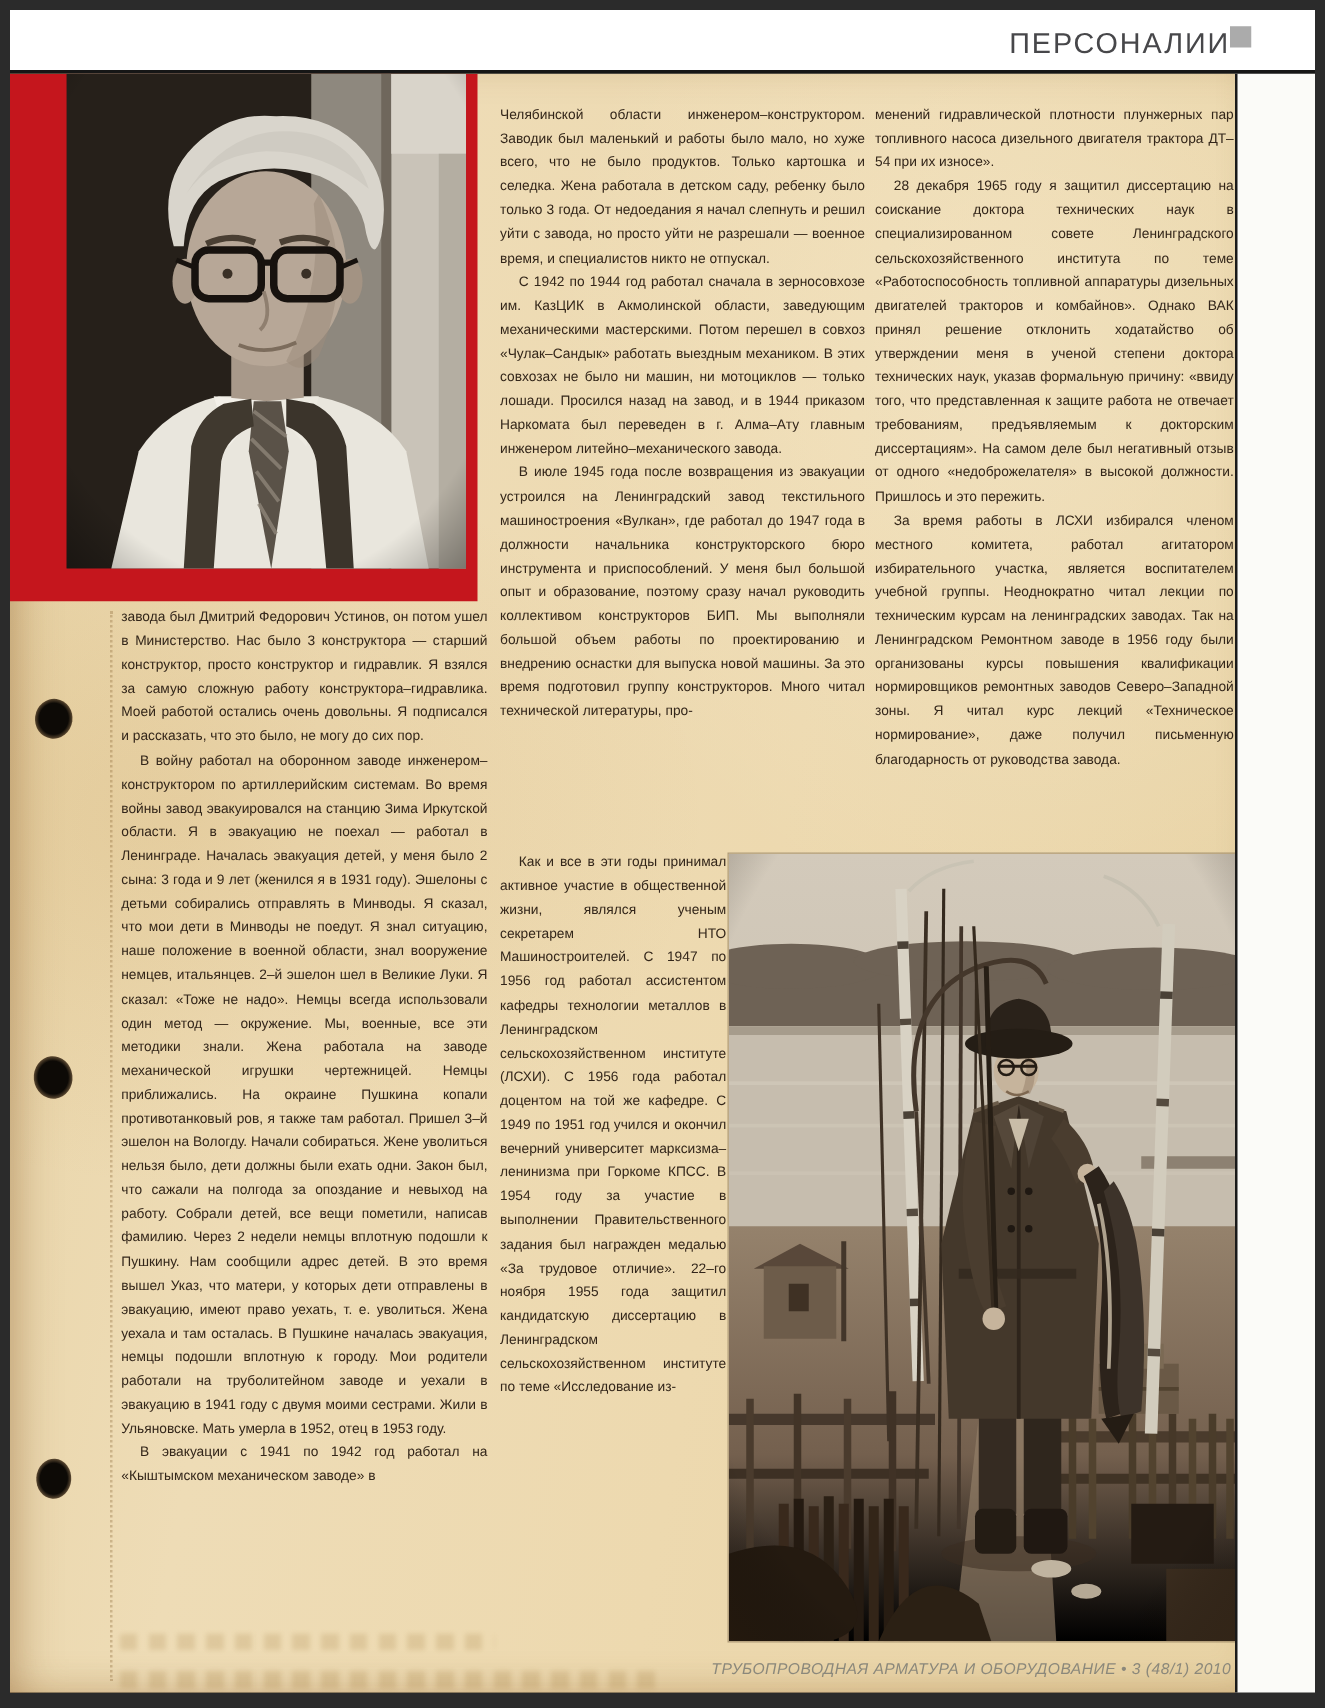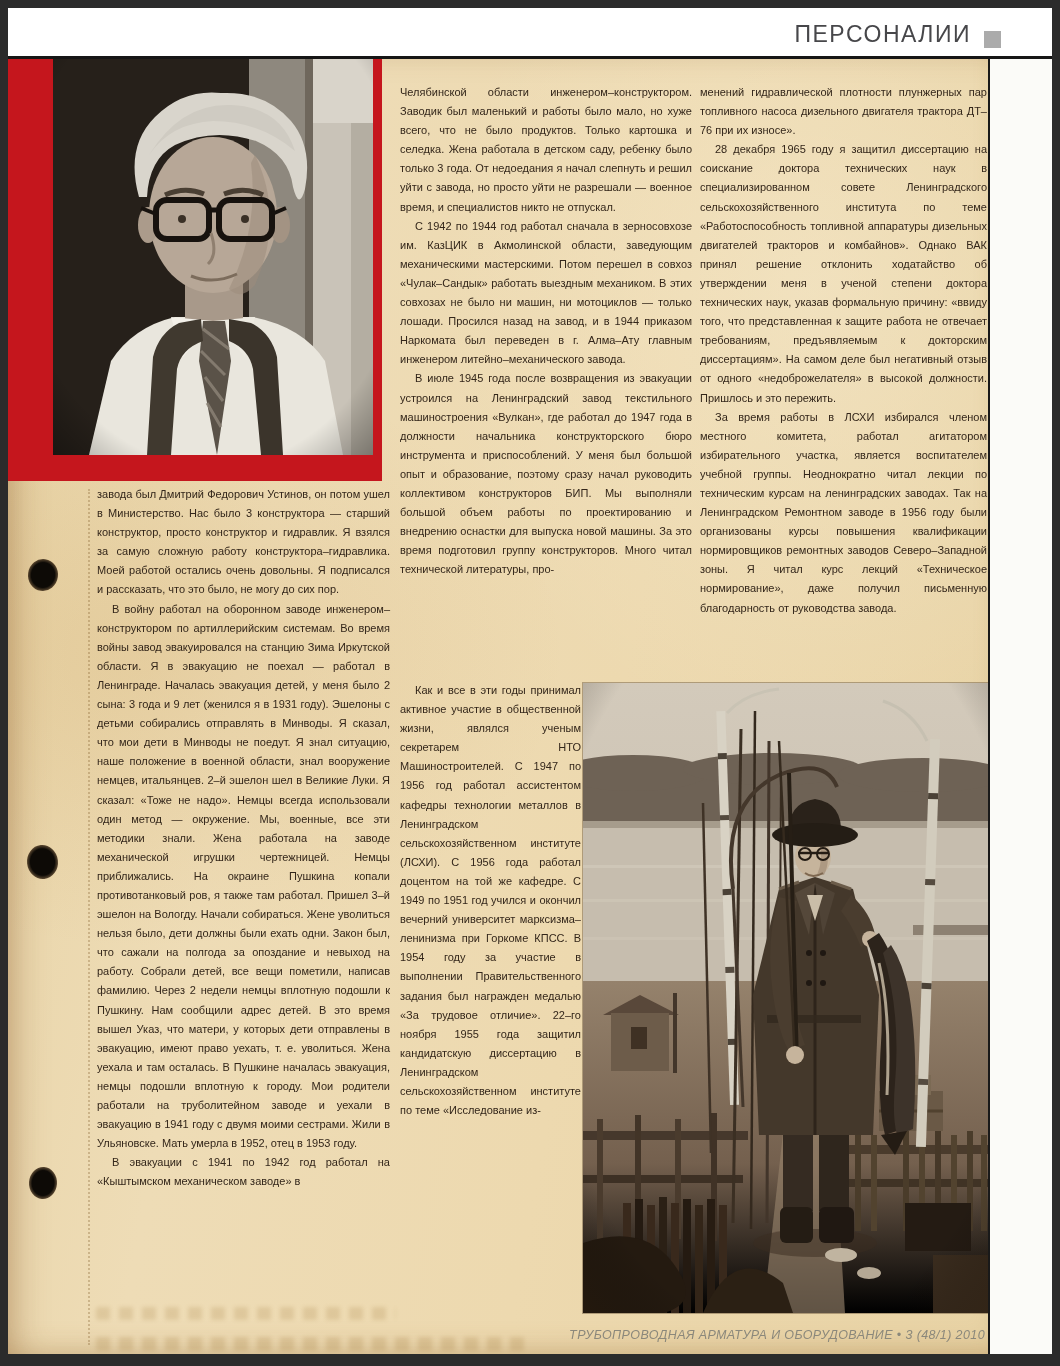--- a/index.html
+++ b/index.html
@@ -4,21 +4,21 @@
 <style>
   html,body{margin:0;padding:0;}
   body{
     width:1060px;height:1366px;position:relative;overflow:hidden;
     background:var(--border-dark,#2b2b2b);
     font-family:"Liberation Sans","DejaVu Sans",sans-serif;
   }
   .canvas{position:absolute;inset:0;}
   
   .top-band{position:absolute;left:8px;top:8px;width:1044px;height:48px;background:var(--page-white,#ffffff);}
-  .header-right{position:absolute;right:51px;top:13px;display:flex;align-items:flex-end;gap:13px;}
+  .header-right{position:absolute;right:51px;top:13px;display:flex;align-items:flex-start;}
   .header-title{font-size:23px;letter-spacing:1.5px;color:var(--header-gray,#47474a);}
   .header-square{width:17px;height:17px;background:var(--marker-gray,#ababab);display:inline-block;}
   .divider{position:absolute;left:8px;top:56px;width:1044px;height:3px;background:#161616;}
   
   .page{
     position:absolute;left:8px;top:59px;width:980px;height:1295px;overflow:hidden;
     background:
       radial-gradient(ellipse 600px 420px at 14% 46%, rgba(190,140,60,0.16), transparent 70%),
       radial-gradient(ellipse 520px 640px at 82% 18%, rgba(255,250,235,0.28), transparent 72%),
       linear-gradient(100deg,#dcbe8d 0%,#e9d5a9 6%,#eedcb6 28%,#edd9af 60%,#e8d3a5 100%);
@@ -143,21 +143,21 @@
       <p>Челябинской области инженером–конструктором. Заводик был маленький и работы было мало, но хуже всего, что не было продуктов. Только картошка и селедка. Жена работала в детском саду, ребенку было только 3 года. От недоедания я начал слепнуть и решил уйти с завода, но просто уйти не разрешали — военное время, и специалистов никто не отпускал.</p>
       <p class="ind">С 1942 по 1944 год работал сначала в зерносовхозе им. КазЦИК в Акмолинской области, заведующим механическими мастерскими. Потом перешел в совхоз «Чулак–Сандык» работать выездным механиком. В этих совхозах не было ни машин, ни мотоциклов — только лошади. Просился назад на завод, и в 1944 приказом Наркомата был переведен в г. Алма–Ату главным инженером литейно–механического завода.</p>
       <p class="ind">В июле 1945 года после возвращения из эвакуации устроился на Ленинградский завод текстильного машиностроения «Вулкан», где работал до 1947 года в должности начальника конструкторского бюро инструмента и приспособлений. У меня был большой опыт и образование, поэтому сразу начал руководить коллективом конструкторов БИП. Мы выполняли большой объем работы по проектированию и внедрению оснастки для выпуска новой машины. За это время подготовил группу конструкторов. Много читал технической литературы, про-</p>
     </div>
 
     <div class="col col2n">
       <p class="ind">Как и все в эти годы принимал активное участие в общественной жизни, являлся ученым секретарем НТО Машиностроителей. С 1947 по 1956 год работал ассистентом кафедры технологии металлов в Ленинградском сельскохозяйственном институте (ЛСХИ). С 1956 года работал доцентом на той же кафедре. С 1949 по 1951 год учился и окончил вечерний университет марксизма–ленинизма при Горкоме КПСС. В 1954 году за участие в выполнении Правительственного задания был награжден медалью «За трудовое отличие». 22–го ноября 1955 года защитил кандидатскую диссертацию в Ленинградском сельскохозяйственном институте по теме «Исследование из-</p>
     </div>
 
     <div class="col col3">
-      <p>менений гидравлической плотности плунжерных пар топливного насоса дизельного двигателя трактора ДТ–76 при их износе».</p>
+      <p>менений гидравлической плотности плунжерных пар топливного насоса дизельного двигателя трактора ДТ–54 при их износе».</p>
       <p class="ind">28 декабря 1965 году я защитил диссертацию на соискание доктора технических наук в специализированном совете Ленинградского сельскохозяйственного института по теме «Работоспособность топливной аппаратуры дизельных двигателей тракторов и комбайнов». Однако ВАК принял решение отклонить ходатайство об утверждении меня в ученой степени доктора технических наук, указав формальную причину: «ввиду того, что представленная к защите работа не отвечает требованиям, предъявляемым к докторским диссертациям». На самом деле был негативный отзыв от одного «недоброжелателя» в высокой должности. Пришлось и это пережить.</p>
       <p class="ind">За время работы в ЛСХИ избирался членом местного комитета, работал агитатором избирательного участка, является воспитателем учебной группы. Неоднократно читал лекции по техническим курсам на ленинградских заводах. Так на Ленинградском Ремонтном заводе в 1956 году были организованы курсы повышения квалификации нормировщиков ремонтных заводов Северо–Западной зоны. Я читал курс лекций «Техническое нормирование», даже получил письменную благодарность от руководства завода.</p>
     </div>
 
     <div class="fishing">
       <svg width="405" height="630" viewBox="0 0 405 630" xmlns="http://www.w3.org/2000/svg">
         <defs>
           <linearGradient id="skyg" x1="0" y1="0" x2="0" y2="1">
             <stop offset="0" stop-color="#d3cabb"></stop>
               <stop offset="1" stop-color="#bdb3a2"></stop>

